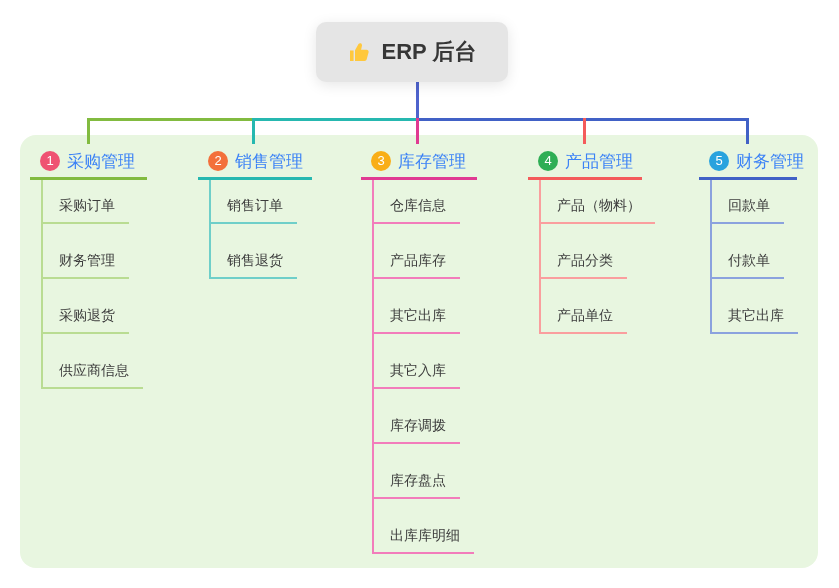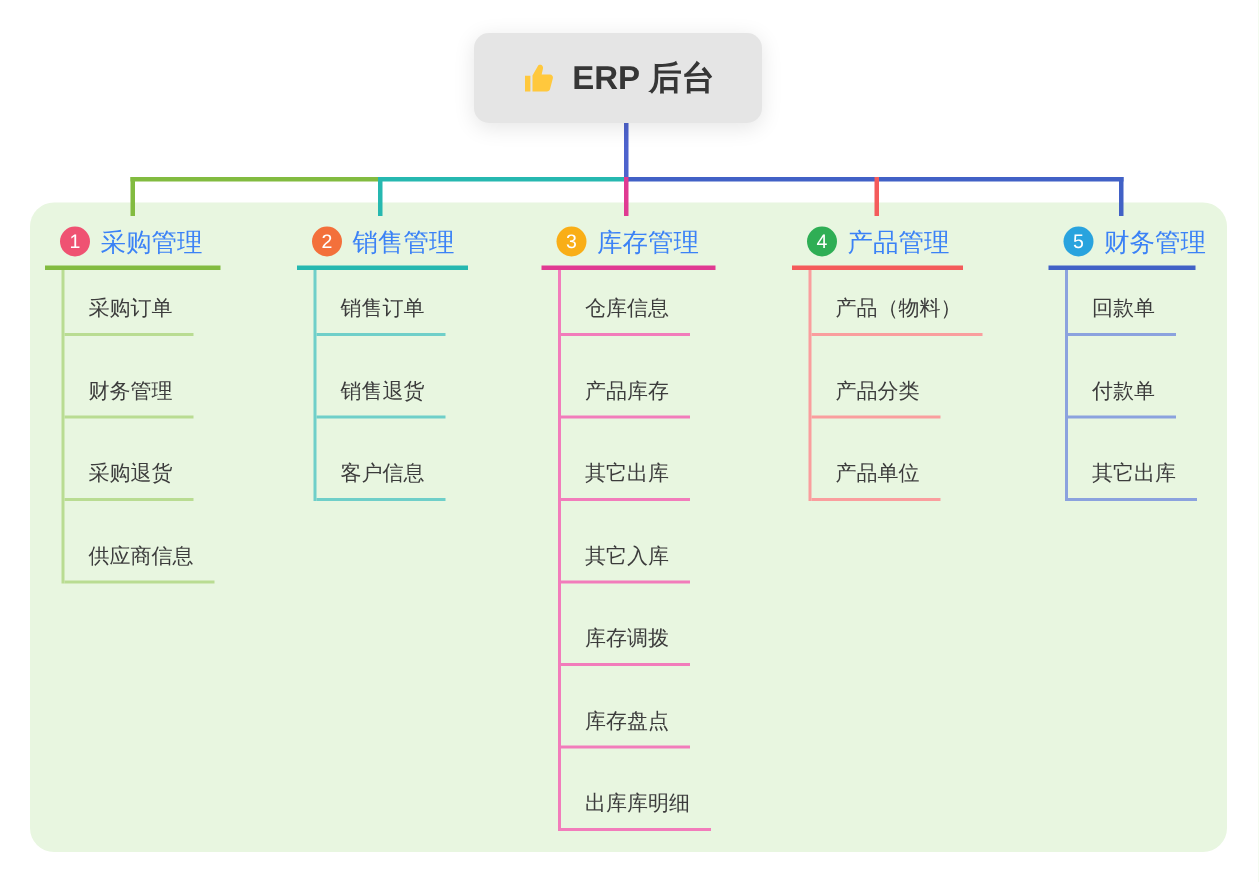--- a/index.html
+++ b/index.html
@@ -84,21 +84,20 @@
 </div>
 
 <div class="branch" style="left: 198px; width: 114px; --c: #26B8B0; --cl: #6FCFC9; --badge: #F3703B;">
   <div class="topic">
     <span class="badge">2</span>
     <span class="topic-label">销售管理</span>
   </div>
   <div class="children">
     <div class="child">销售订单</div>
     <div class="child">销售退货</div>
-    <div class="child">客户信息</div>
   </div>
 </div>
 
 <div class="branch" style="left: 361px; width: 116px; --c: #E03A92; --cl: #F27CBB; --badge: #F9AE17;">
   <div class="topic">
     <span class="badge">3</span>
     <span class="topic-label">库存管理</span>
   </div>
   <div class="children">
     <div class="child">仓库信息</div>

